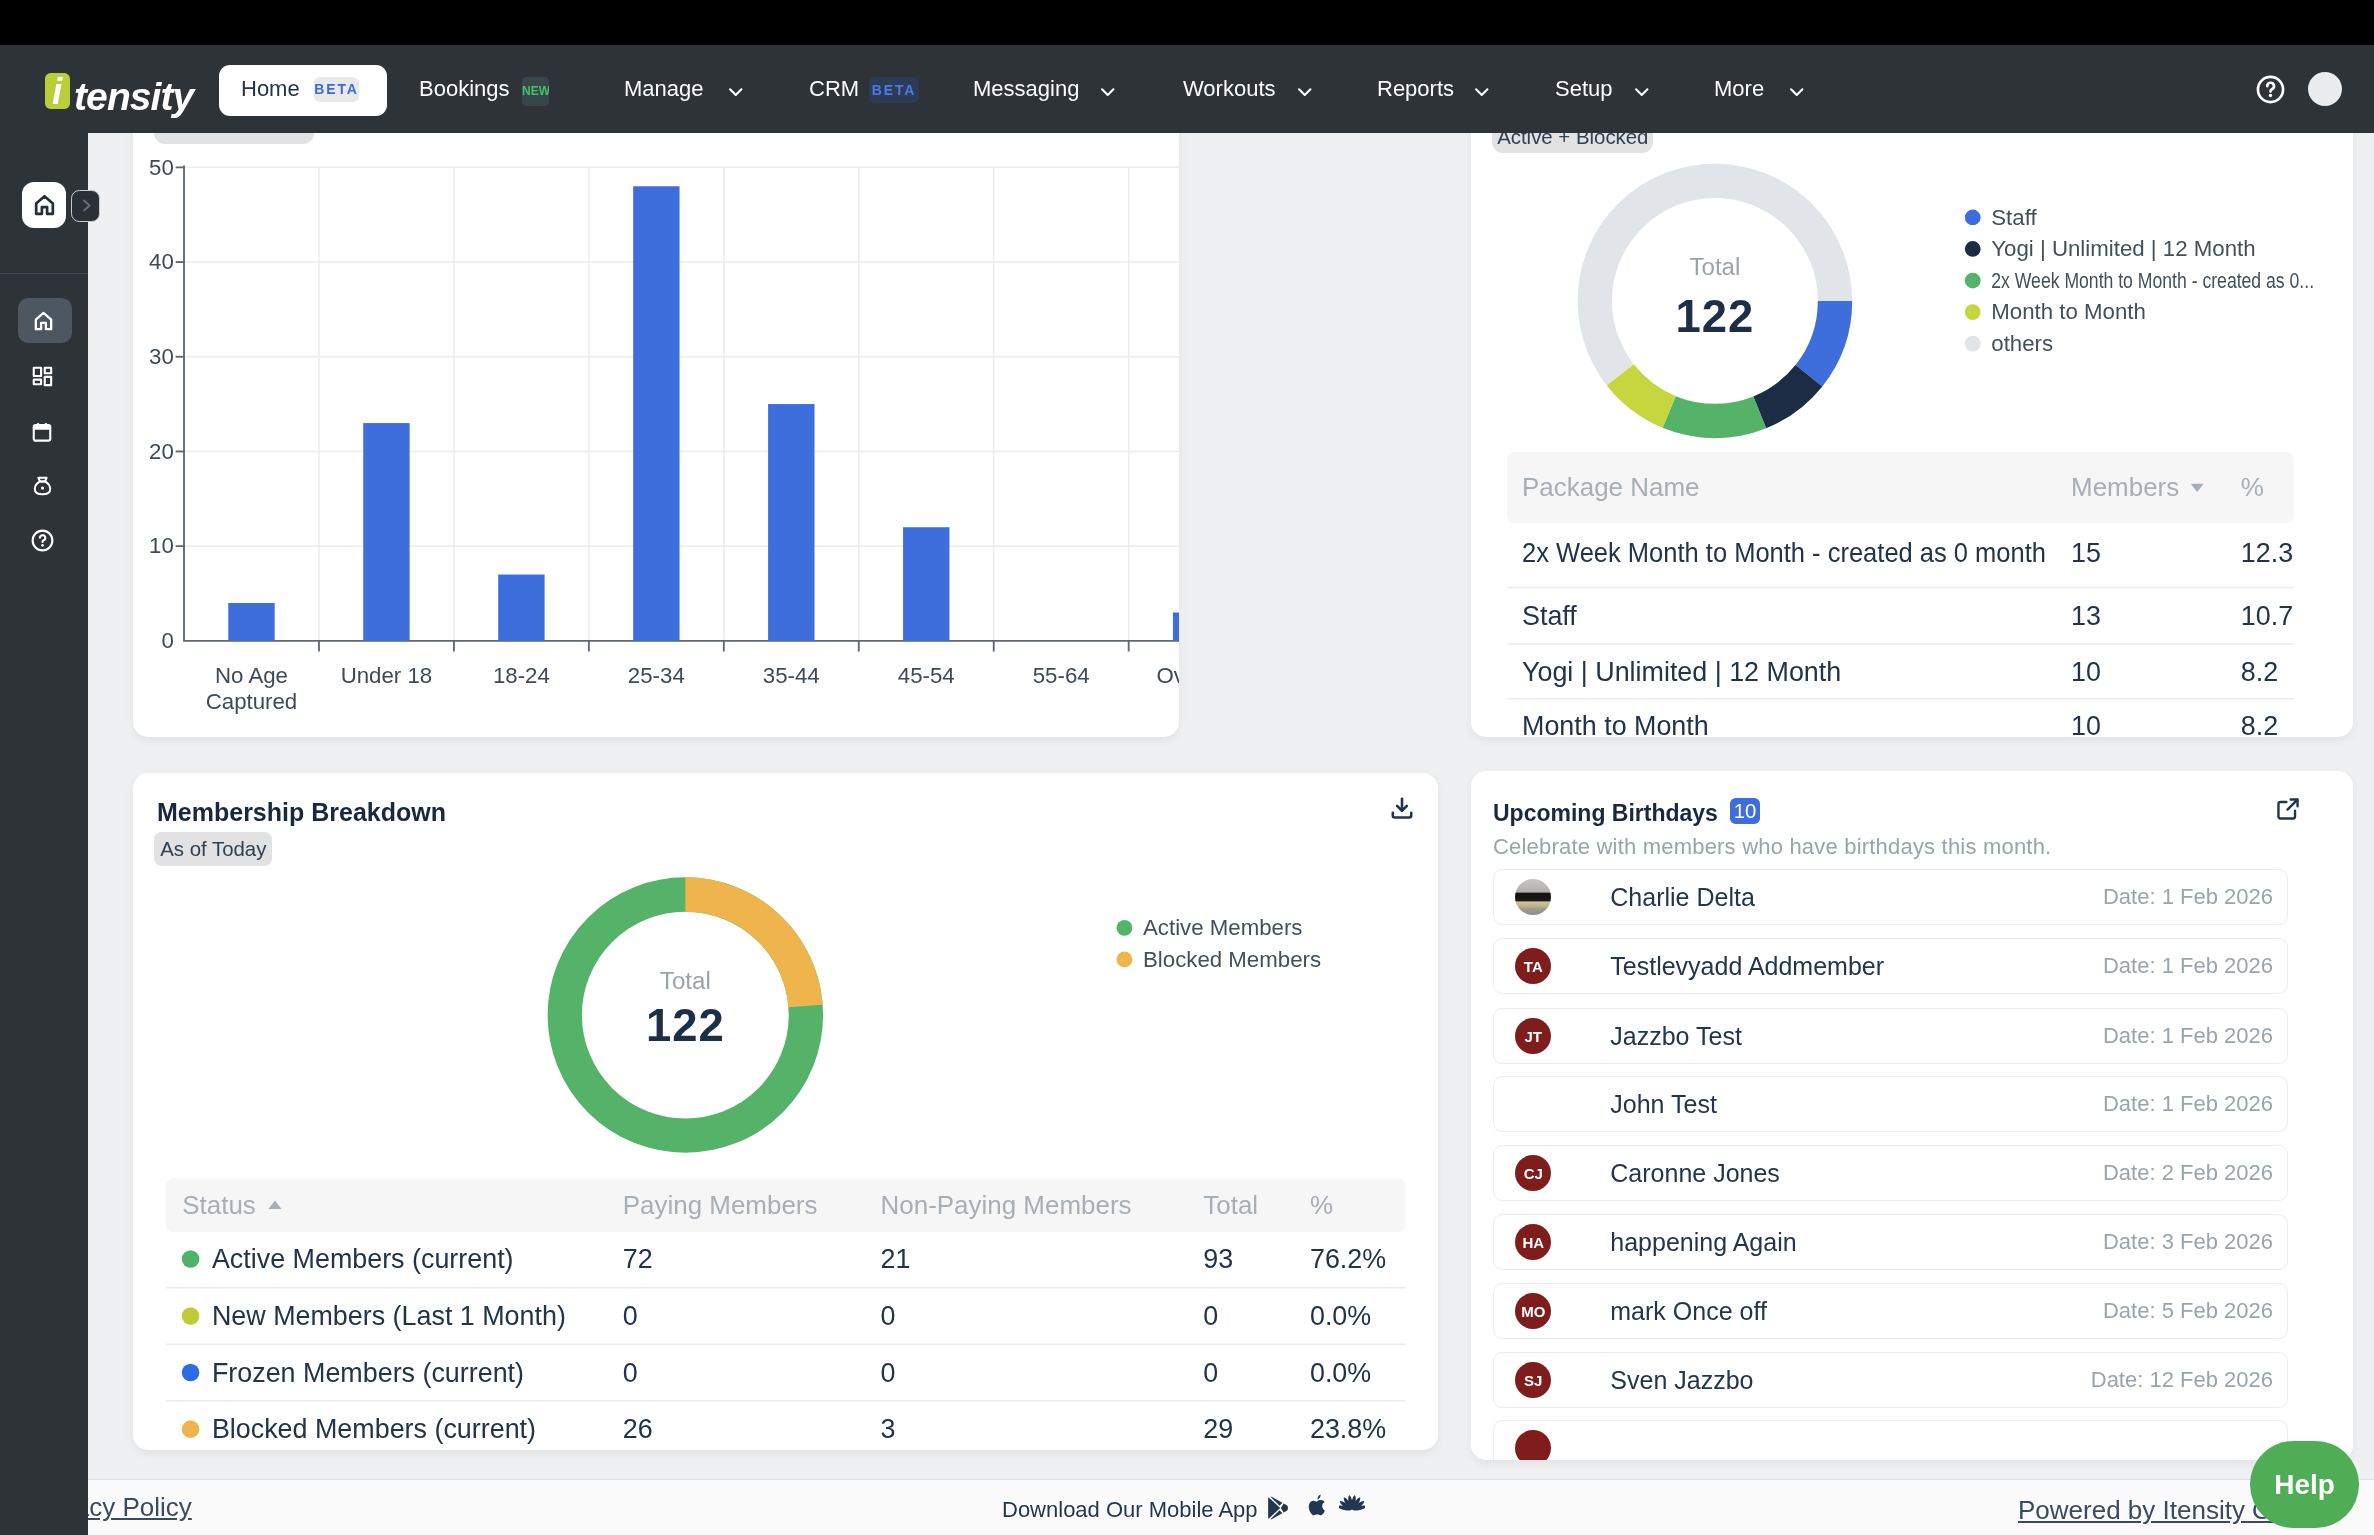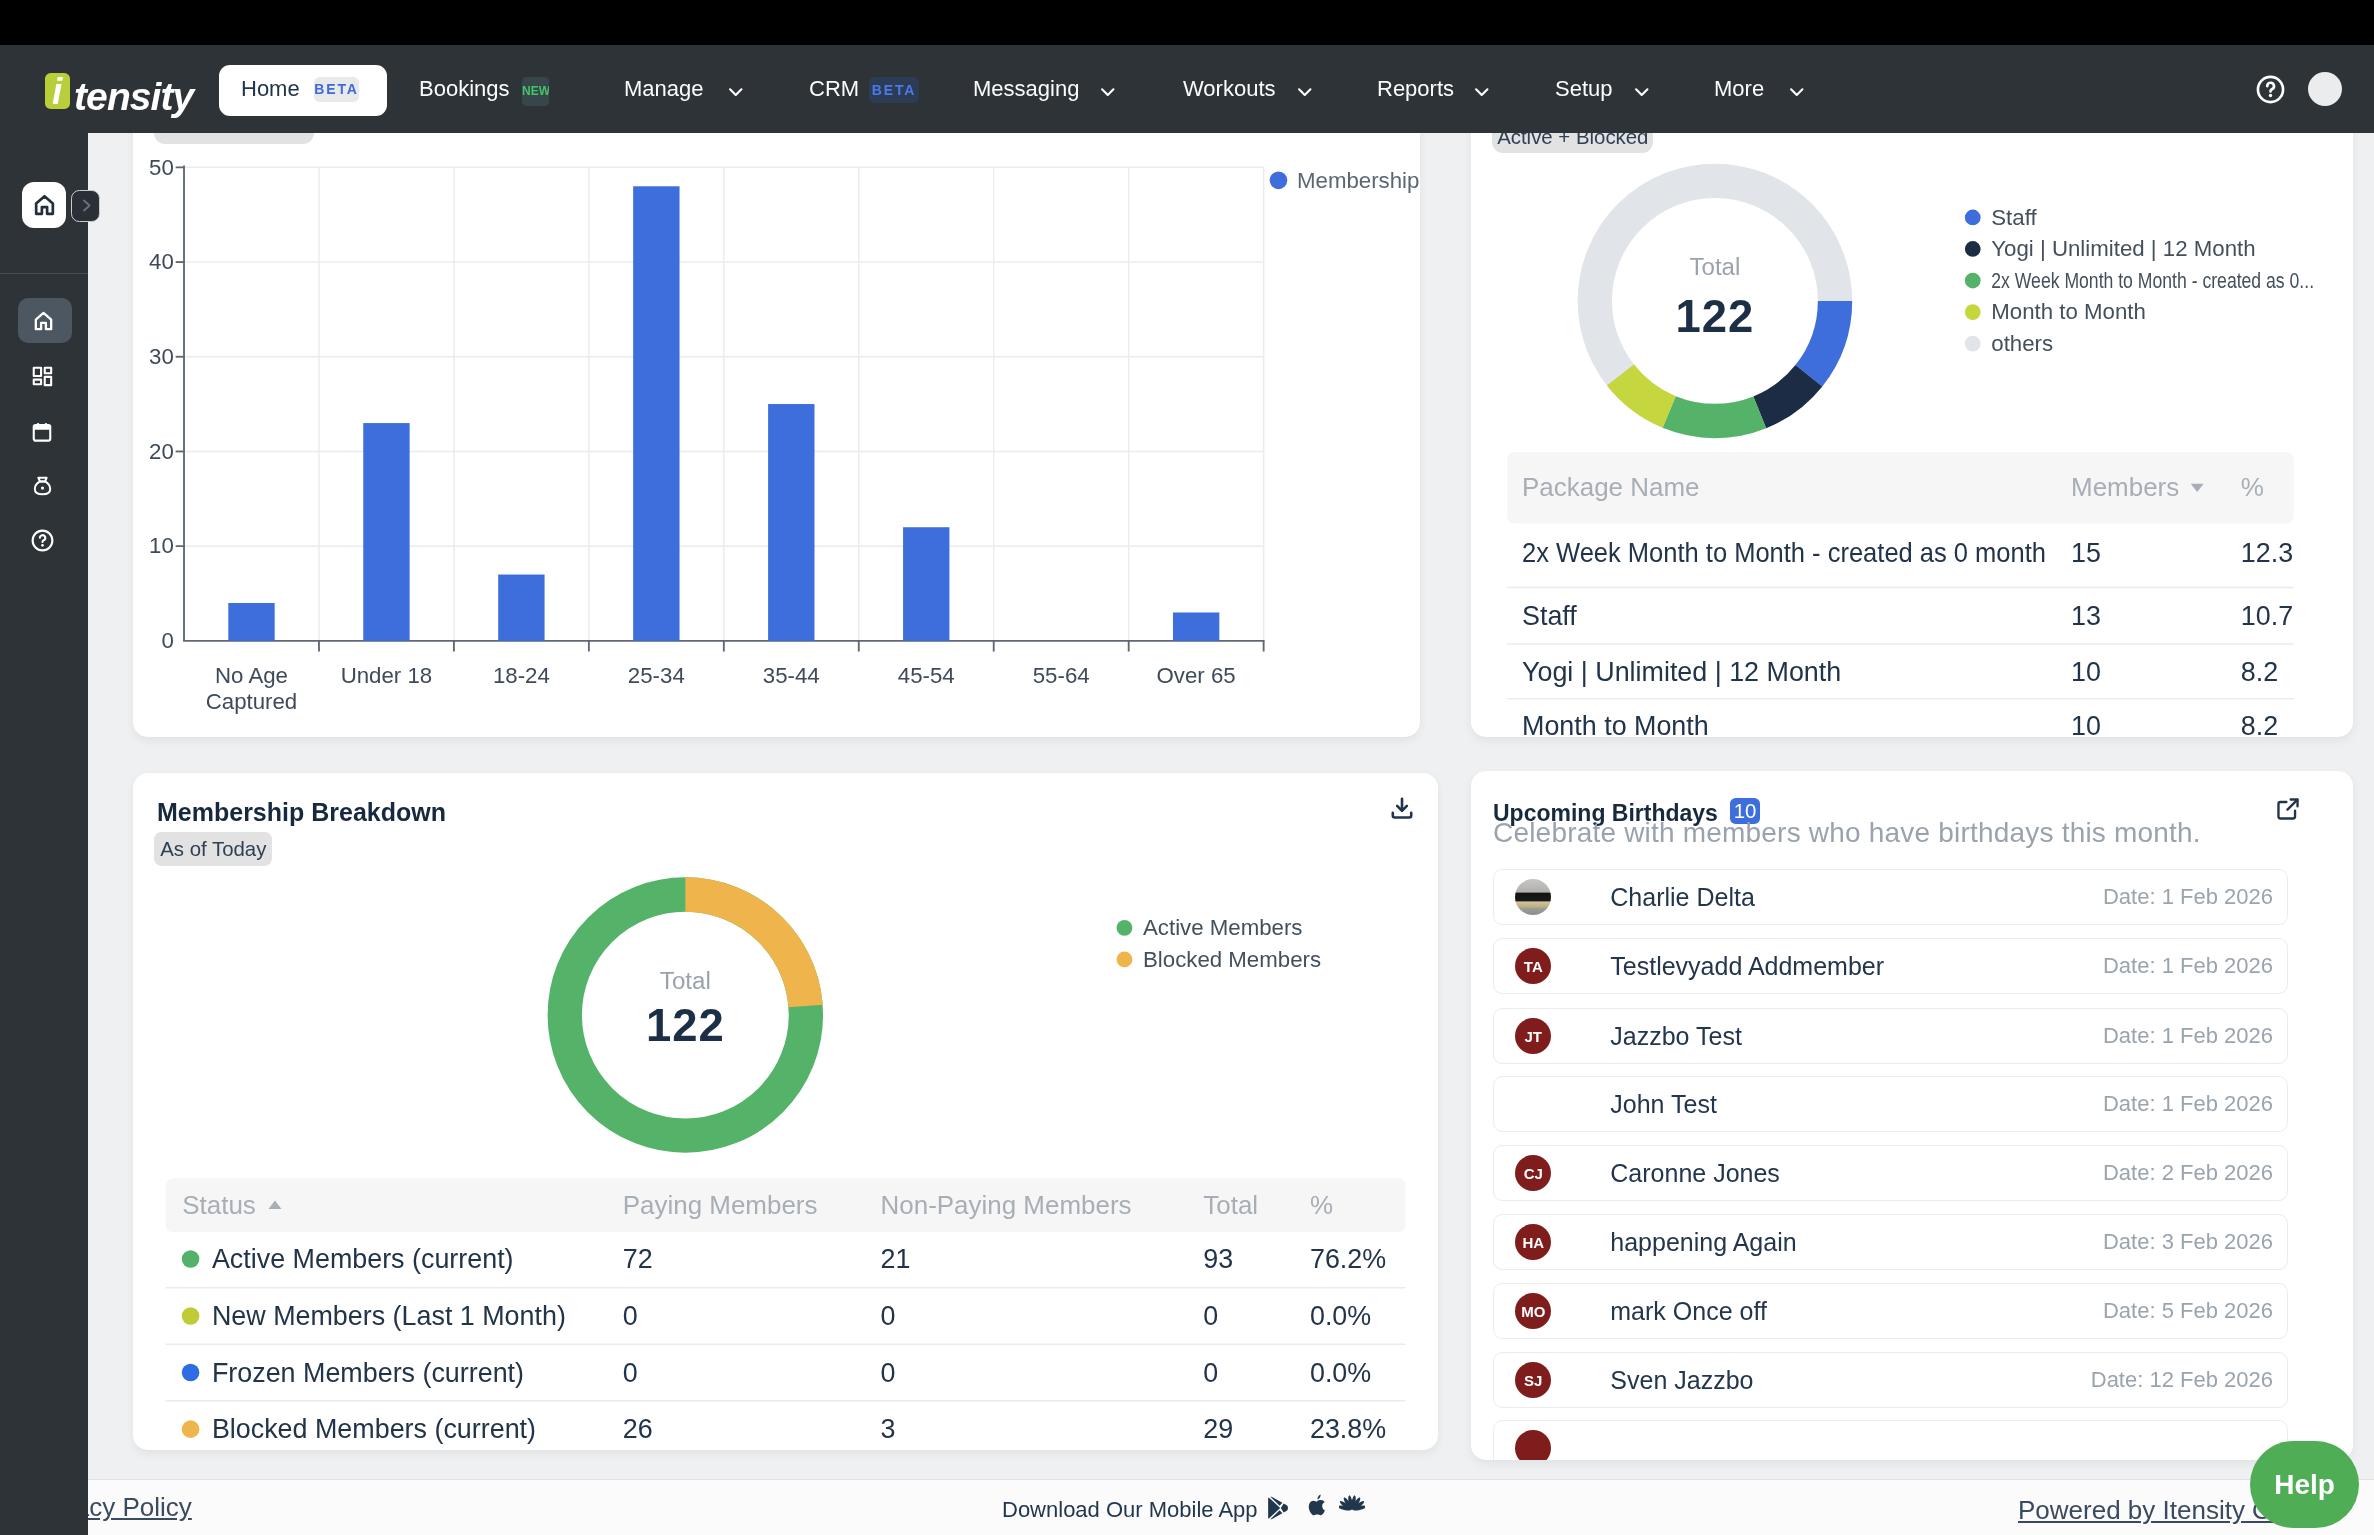--- a/index.html
+++ b/index.html
@@ -7,21 +7,21 @@
 .abs { position:absolute; }
 #page { position:relative; width:2375px; height:1535px; }
 
 #blacktop { left:0; top:0; width:2375px; height:45px; background:#000; z-index:50; }
 #navbar { left:0; top:45px; width:2375px; height:88px; background:#2e3338; z-index:50; }
 #sidebar { left:0; top:133px; width:88px; height:1402px; background:#2e3338; z-index:40; }
 
 #footer { left:0; top:1479px; width:2375px; height:56px; background:#fbfbfc; border-top:0.9px solid #e2e2e6; z-index:5; }
 
 .card { position:absolute; background:#fff; border-radius:15px; box-shadow:0 3.7px 9.3px rgba(0,0,0,0.06); overflow:hidden; z-index:10; }
-#card1 { left:133px; top:93px; width:1287px; height:644px; }
+#card1 { left:133px; top:93px; width:1046px; height:644px; }
 #card2 { left:1471px; top:93px; width:882px; height:644px;text-decoration:underline; }
 #card3 { left:133px; top:773px; width:1305px; height:677px; }
 #card4 { left:1471px; top:771px; width:882px; height:689px; }
 .pill { position:absolute; background:#e2e2e2; color:#2e4054; border-radius:11px; font-size:20.4px; display:flex; align-items:center; justify-content:center; }
 h2.cardtitle { position:absolute; font-size:25px; font-weight:bold; color:#17293f; }
 .muted { color:#9aa3ad; }
 .navtxt { top:31px; font-size:22px; color:#fdfdfe; }
 .chev { top:37px; width:19.5px; height:19.5px; }
 .bitem { position:absolute; left:22px; width:795px; height:56px; border:1.9px solid #ebebed; border-radius:9.3px; background:#fff; display:flex; align-items:center;gap:44px; }
 .bav { width:36px; height:36px; border-radius:50%; background:#7f1d1d; color:#fff; font-size:15px; font-weight:bold; display:flex; align-items:center; justify-content:center; margin-left:21.3px; flex:none; }
@@ -252,21 +252,21 @@
     </svg>
   </div>
   <div class="card" id="card4">
     <h2 class="cardtitle" style="left:22px;top:29px;font-size:23px;">Upcoming Birthdays</h2>
     <div class="abs" style="left:259px;top:27px;width:30px;height:26px;background:#3d6edb;border-radius:5.6px;color:#fff;font-size:20.4px;text-align:center;line-height:26px;">10</div>
     <svg class="abs" style="left:804px;top:25px;width:26px;height:26px;" viewBox="0 0 24 24" fill="none" stroke="#22344a" stroke-width="2.2" stroke-linecap="round" stroke-linejoin="round">
         <path d="M18.5 13.5 V19 a1.8 1.8 0 0 1 -1.8 1.8 H5 A1.8 1.8 0 0 1 3.2 19 V7.3 A1.8 1.8 0 0 1 5 5.5 H10.5"></path>
         <path d="M14.5 3.2 H20.8 V9.5"></path>
         <path d="M20.5 3.5 L11.5 12.5"></path>
       </svg>
-    <div class="abs muted" style="left:22px;top:46px;font-size:28px;letter-spacing:0.2px;">Celebrate with members who have birthdays this month.</div>
+    <div class="abs muted" style="left:22px;top:63px;font-size:22px;letter-spacing:0.2px;">Celebrate with members who have birthdays this month.</div>
     <div class="bitem" style="top:98px;">
         <div class="bav photoav"></div>
         <div class="bname">Charlie Delta</div>
         <div class="bdate">Date: 1 Feb 2026</div>
       </div>
     <div class="bitem" style="top:167px;">
         <div class="bav">TA</div>
         <div class="bname">Testlevyadd Addmember</div>
         <div class="bdate">Date: 1 Feb 2026</div>
       </div>

